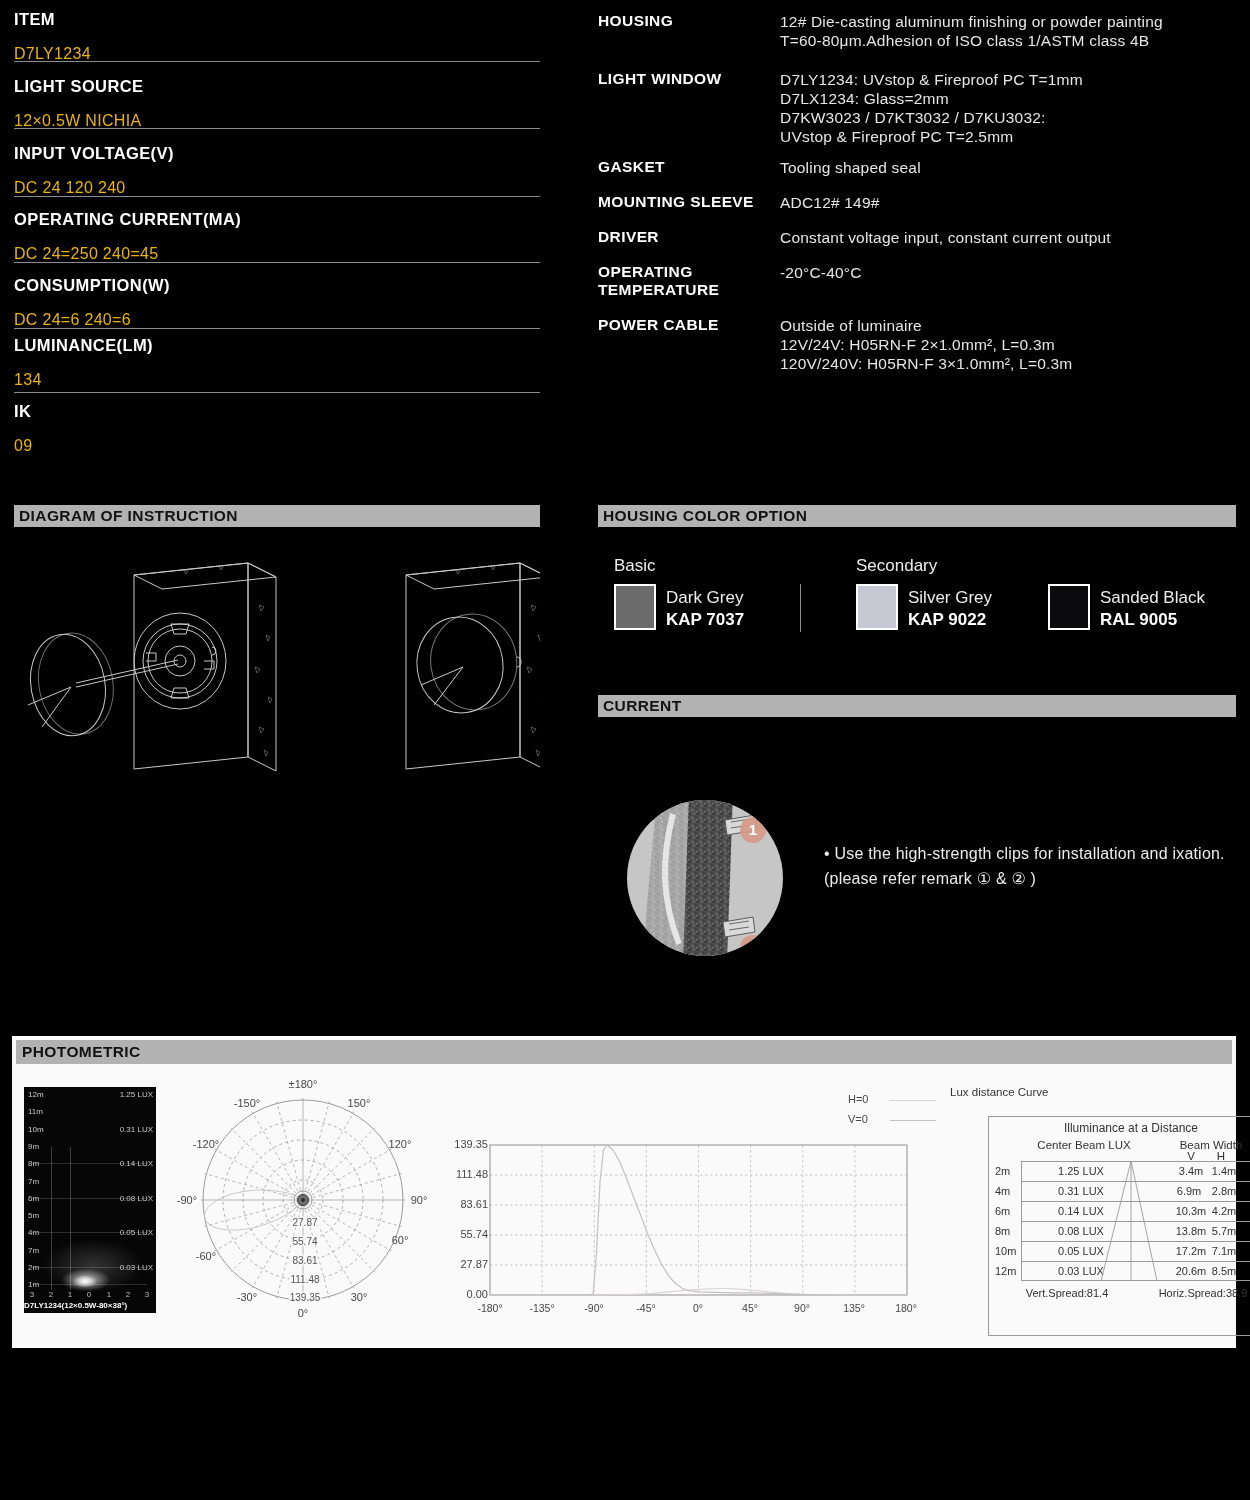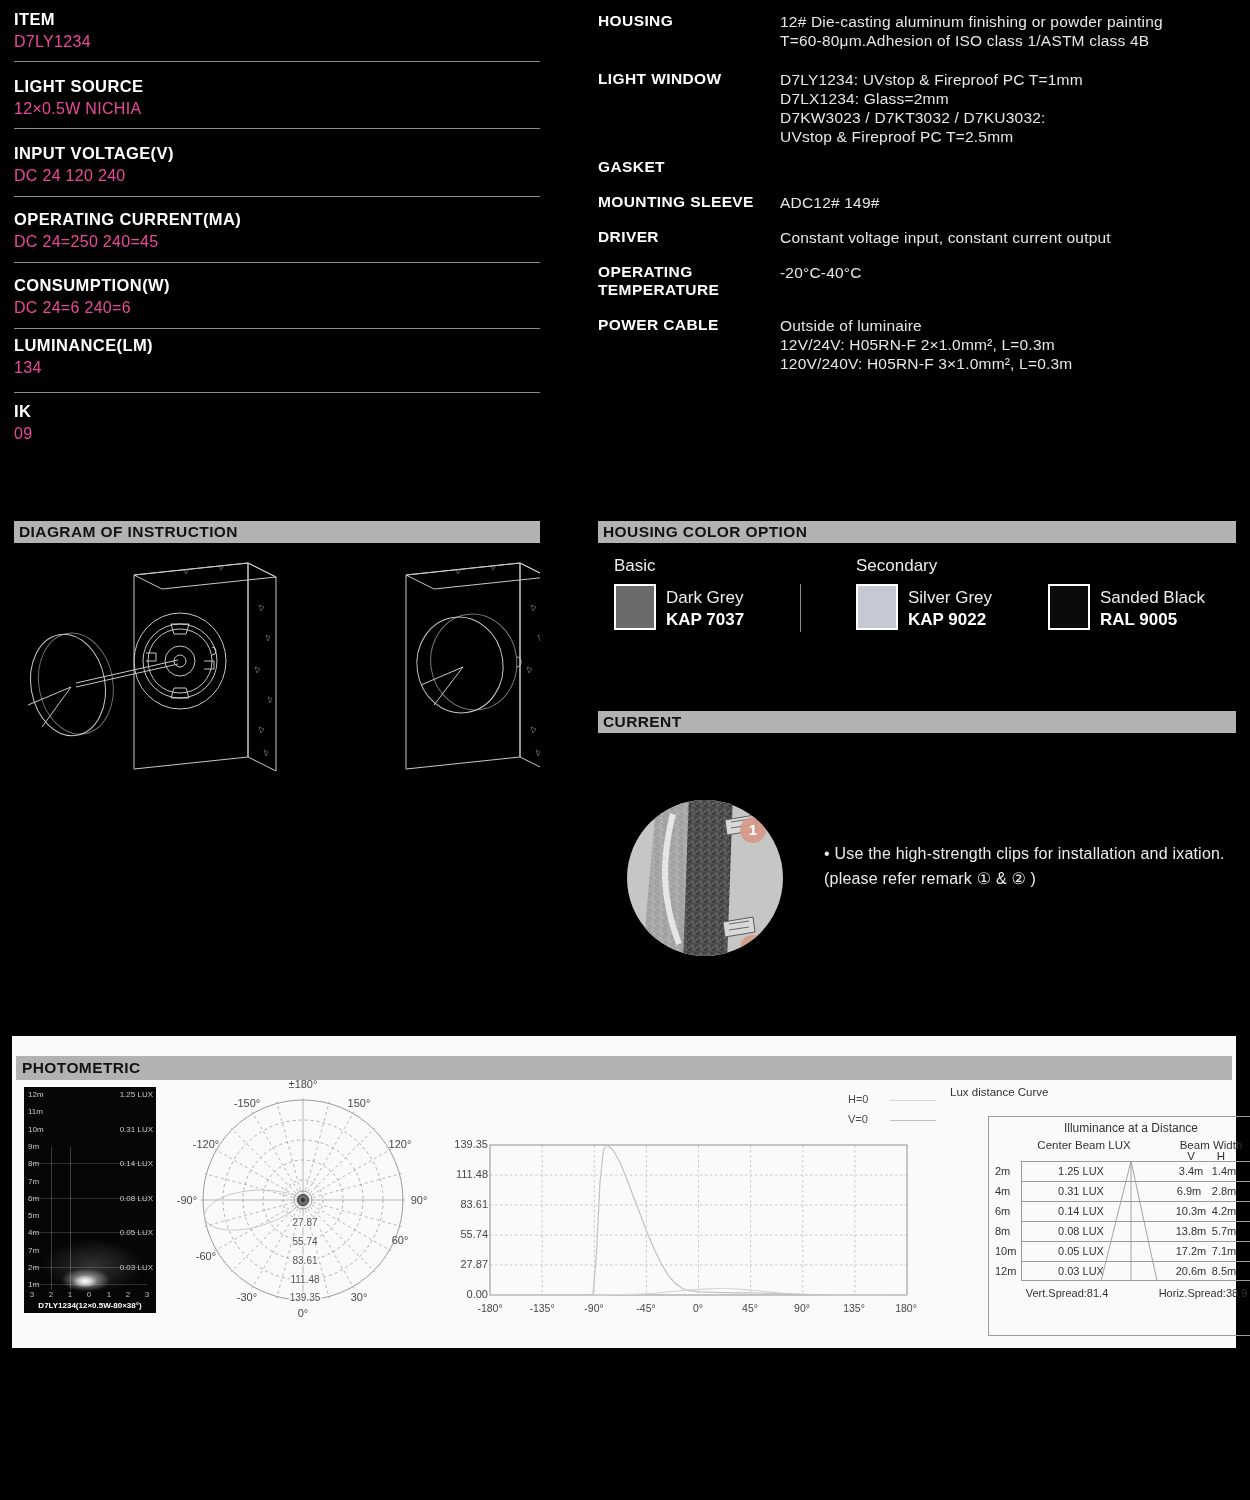--- a/index.html
+++ b/index.html
@@ -2,29 +2,29 @@
 <html><head>
 <meta charset="utf-8">
 <style>
   html,body{margin:0;padding:0;background:#000;}
   #page{position:relative;width:1250px;height:1500px;background:#000;overflow:hidden;
         font-family:"Liberation Sans",sans-serif;-webkit-font-smoothing:antialiased;}
   .abs{position:absolute;}
   
   .lspec{position:absolute;left:14px;width:526px;}
   .lspec-label{font-size:16.5px;font-weight:bold;color:#fff;letter-spacing:.4px;}
-  .lspec-value{margin-top:4px;font-size:16px;color:#ec4899;letter-spacing:.3px;}
+  .lspec-value{margin-top:16px;font-size:16px;color:#eab308;letter-spacing:.3px;}
   .ldivider{position:absolute;left:14px;width:526px;border-top:1px solid #8b8b8b;height:0;}
   
   .rspec{position:absolute;left:598px;width:640px;display:flex;}
   .rspec-label{width:182px;font-size:15.5px;font-weight:bold;color:#fff;letter-spacing:.4px;line-height:18px;flex:0 0 182px;}
   .rspec-value{flex:1;font-size:15.5px;color:#e6e6e6;line-height:19px;letter-spacing:.2px;}
   
   .sec-bar{position:absolute;height:22px;background:#b2b2b2;color:#121212;font-weight:bold;
-           font-size:15.5px;line-height:22px;padding-left:5px;letter-spacing:.4px;box-sizing:border-box;margin-top:16px;}
+           font-size:15.5px;line-height:22px;padding-left:5px;letter-spacing:.4px;box-sizing:border-box;}
   
   .hc-group-label{position:absolute;font-size:17px;color:#ededed;}
   .hc-swatch{position:absolute;width:42px;height:46px;border:2px solid #fff;box-sizing:border-box;}
   .hc-name{position:absolute;font-size:17px;color:#ededed;}
   .hc-code{position:absolute;font-size:17px;font-weight:bold;color:#fff;}
   .hc-divider{position:absolute;width:1px;height:48px;background:#8b8b8b;}
   
   #feat-circle{position:absolute;left:627px;top:800px;width:156px;height:156px;border-radius:50%;
                background:#c6c6c6;overflow:hidden;}
   .feat-badge{position:absolute;width:26px;height:26px;border-radius:50%;background:rgba(214,153,137,.92);
@@ -34,21 +34,21 @@
   #photo-panel{position:absolute;left:12px;top:1036px;width:1224px;height:312px;background:#fafafa;}
   #photo-header{position:absolute;left:4px;top:4px;width:1216px;height:24px;background:#b2b2b2;color:#121212;
                 font-weight:bold;font-size:15.5px;line-height:24px;padding-left:6px;box-sizing:border-box;letter-spacing:.4px;}
   
   #beam-box{position:absolute;left:12px;top:51px;width:132px;height:226px;background:#060606;overflow:hidden;}
   .beam-dist{position:absolute;left:4px;font-size:8px;color:#c9c9c9;}
   .beam-lux{position:absolute;right:3px;font-size:8px;color:#c9c9c9;}
   .beam-tick{position:absolute;width:12px;text-align:center;font-size:8px;color:#bdbdbd;top:203px;}
   .beam-vline{position:absolute;width:1px;background:rgba(255,255,255,.22);}
   .beam-hline{position:absolute;height:1px;background:rgba(255,255,255,.16);}
-  #beam-title{position:absolute;left:0;right:0;top:214px;text-align:center;font-size:8px;font-weight:bold;color:#fff;}
+  #beam-title{position:absolute;left:0;right:0;top:214px;font-size:8px;font-weight:bold;color:#fff;}
   .beam-glow{position:absolute;border-radius:50%;}
   
   .pol-lbl{position:absolute;transform:translate(-50%,-50%);font-size:11px;color:#474747;white-space:nowrap;}
   .pol-ring{position:absolute;transform:translate(-50%,-50%);font-size:10px;color:#555;background:rgba(250,250,250,.72);padding:0 1px;white-space:nowrap;}
   
   .cart-y{position:absolute;width:42px;text-align:right;font-size:11px;color:#474747;}
   .cart-x{position:absolute;width:44px;text-align:center;font-size:10.5px;color:#474747;}
   .legend-lbl{position:absolute;font-size:11px;color:#474747;}
   .legend-line{position:absolute;width:46px;height:1px;}
   
@@ -114,20 +114,23 @@
     <div class="rspec-label">LIGHT WINDOW</div>
     <div class="rspec-value">
       <div>D7LY1234: UVstop &amp; Fireproof PC T=1mm</div>
       <div>D7LX1234: Glass=2mm</div>
       <div>D7KW3023 / D7KT3032 / D7KU3032:</div>
       <div>UVstop &amp; Fireproof PC T=2.5mm</div>
     </div>
   </div>
   <div class="rspec" style="top:158px">
     <div class="rspec-label">GASKET</div>
+    <div class="rspec-value">
+      <div>Tooling shaped seal</div>
+    </div>
   </div>
   <div class="rspec" style="top:193px">
     <div class="rspec-label">MOUNTING SLEEVE</div>
     <div class="rspec-value">
       <div>ADC12# 149#</div>
     </div>
   </div>
   <div class="rspec" style="top:228px">
     <div class="rspec-label">DRIVER</div>
     <div class="rspec-value">

